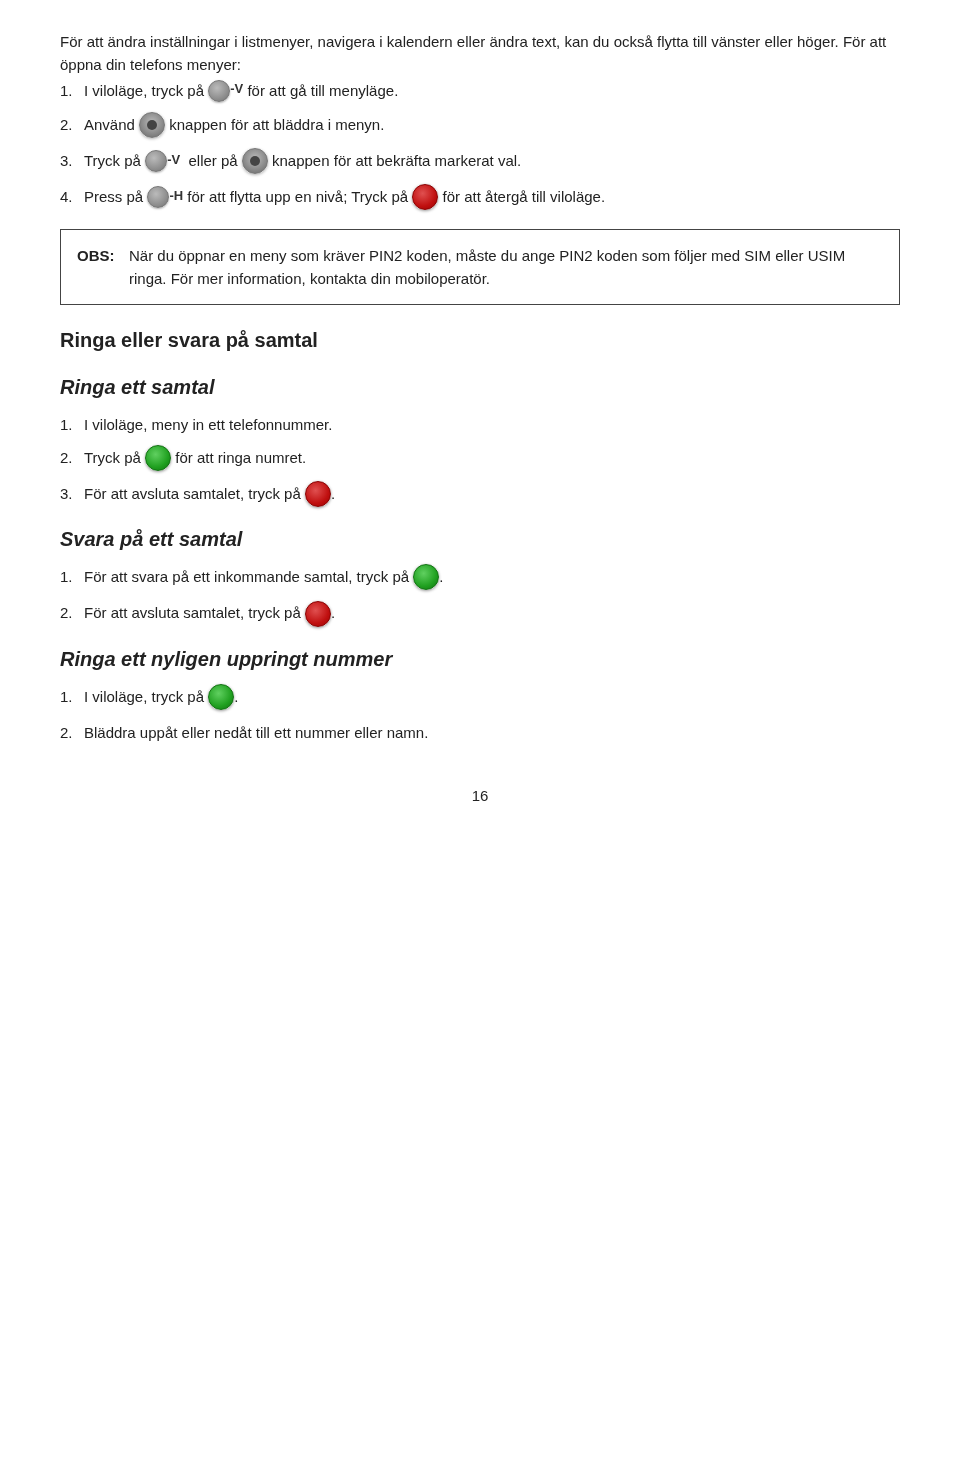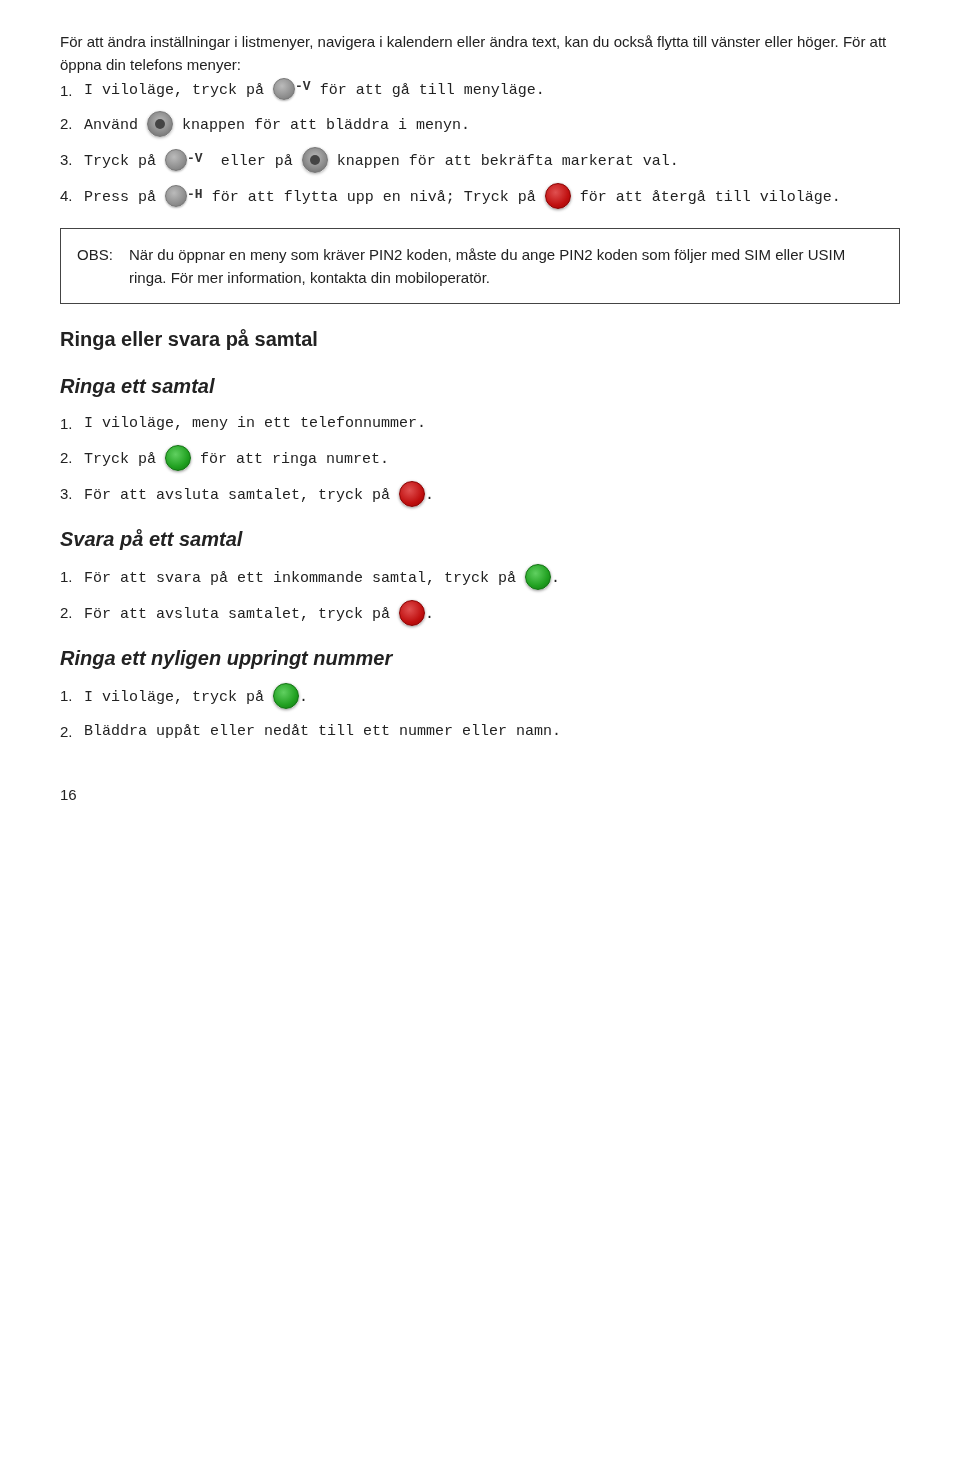--- a/index.html
+++ b/index.html
@@ -23,21 +23,20 @@
       align-items: flex-start;
       margin-bottom: 10px;
       gap: 6px;
     }
     .numbered-item .num {
       min-width: 18px;
       font-size: 15px;
     }
     .numbered-item .text {
       flex: 1;
-      font-family: Liberation Mono, monospace;
     }
     
     .btn-icon {
       display: inline-block;
       border-radius: 50%;
       vertical-align: middle;
       position: relative;
       top: -1px;
     }
     
@@ -119,41 +118,42 @@
     
     .obs-box {
       border: 1.5px solid #444;
       padding: 14px 16px;
       margin: 18px 0 20px 0;
       display: flex;
       align-items: flex-start;
       gap: 10px;
     }
     .obs-label {
-      font-weight: normal;
+      font-weight: bold;
       font-size: 15px;
       white-space: nowrap;
       min-width: 42px;
     }
     .obs-content { flex: 1; }
     
     .section-heading {
       font-size: 20px;
       font-weight: bold;
       margin: 20px 0 14px 0;
     }
     
     .subsection-heading {
       font-size: 20px;
       font-style: italic;
       font-weight: bold;
       margin: 16px 0 10px 0;
     }
     
     .page-number {
+      text-align: center;
       margin-top: 40px;
       font-size: 15px;
     }
     .dash-label {
       font-weight: bold;
       font-size: 13px;
       display: inline-block;
       vertical-align: middle;
       position: relative;
       top: -2px;

